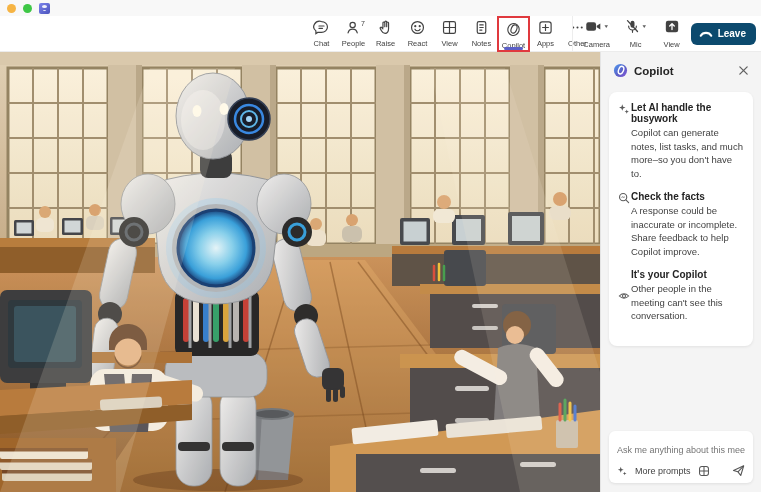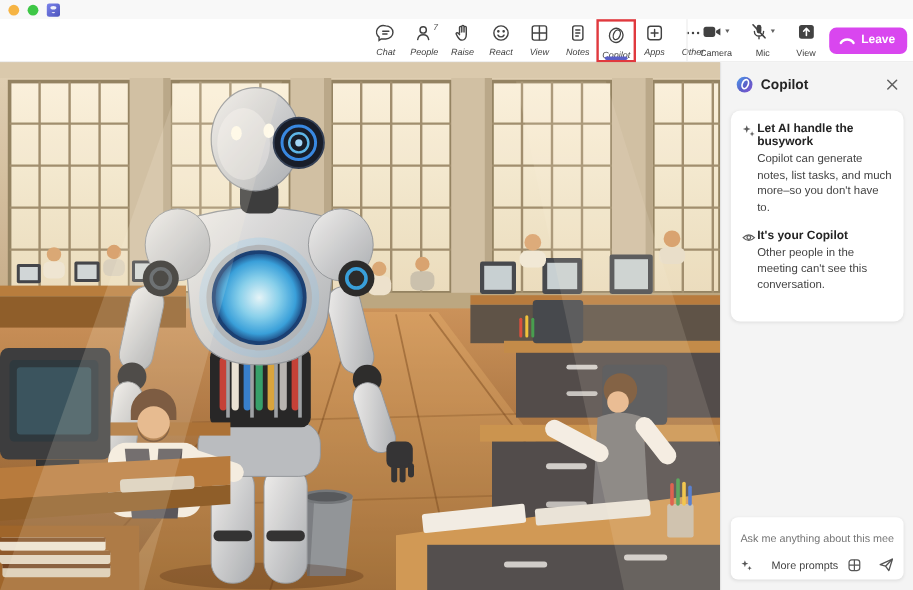--- a/index.html
+++ b/index.html
@@ -15,58 +15,58 @@
     background:linear-gradient(135deg,#7b83eb 0%,#4b53bc 100%); position:relative; }
   .teams-logo::after { content:""; position:absolute; left:3px; top:2px; width:5px; height:3px;
     border-radius:50%; background:rgba(255,255,255,.9); box-shadow:0 4px 0 -1px rgba(255,255,255,.85); }
 
   
   .toolbar { position:relative; height:36px; background:#fff; border-bottom:1px solid #ececec; }
   .tb-left { position:absolute; left:3px; top:0; height:100%; display:flex; align-items:center; gap:7px; color:#5a5a5a; }
   .timer { font-size:10px; color:#424242; letter-spacing:.2px; }
   .tb-center { position:absolute; left:306px; top:0; height:100%; display:flex; align-items:center; gap:1px; }
   .tb-btn { width:31px; height:34px; display:flex; flex-direction:column; align-items:center;
-    justify-content:center; gap:3px; color:#424242; cursor:pointer; position:relative;font-style:italic; }
+    justify-content:center; gap:3px; color:#424242; cursor:pointer; position:relative; }
   .tb-btn .lbl { font-size:7.5px; color:#424242; white-space:nowrap; }
   .badge { position:absolute; top:3px; right:4px; font-size:7px; color:#424242; }
   .tb-btn.copilot-btn { outline:2.5px solid #e0393e; outline-offset:-1px; }
   .sel-underline { position:absolute; bottom:1px; left:6px; width:19px; height:2.5px;
     border-radius:2px; background:#5b5fc7; }
   .tb-right { position:absolute; right:5px; top:0; height:100%; display:flex; align-items:center; gap:5px;
     border-left:1px solid #ededed; padding-left:7px; }
   .dev-btn { display:flex; flex-direction:column; align-items:center; gap:6px; color:#424242; cursor:pointer; width:34px; }
   .dev-top { display:flex; align-items:center; gap:2px; }
   .dev-btn .lbl { font-size:7.5px; }
   .chev { font-size:7px; color:#616161; transform:scaleY(.8); }
-  .leave-btn { height:22px; padding:0 10px 0 8px; border:none; border-radius:6px; background:#d946ef;
+  .leave-btn { height:22px; padding:0 10px 0 8px; border:none; border-radius:6px; background:#0c4a6e;
     color:#fff; font-size:10px; font-weight:bold; display:flex; align-items:center; gap:5px;
     cursor:pointer; font-family:inherit; }
 
   
   .stage { position:absolute; left:0; top:52px; width:600px; height:440px; background:#c9b393; }
 
   
   .panel { position:absolute; left:600px; top:52px; width:161px; height:440px;
     background:#f4f4f4; border-left:1px solid #e4e4e4; }
   .panel-header { display:flex; align-items:center; gap:6px; padding:11px 10px 8px 12px; }
   .panel-title { flex:1; font-size:11.5px; font-weight:bold; color:#242424; }
   .close-btn { background:none; border:none; cursor:pointer; color:#616161; display:flex; padding:2px; }
   .tips-card { margin:6px 8px 0 8px; background:#fff; border-radius:8px; padding:10px 9px 11px 9px;
     box-shadow:0 1px 3px rgba(0,0,0,.08); }
   .tip { display:flex; margin-bottom:11px; }
-  .tip:last-child { margin-bottom:12px; }
+  .tip:last-child { margin-bottom:12px;align-items:center; }
   .tip-icon { flex:none; width:13px; color:#5c5c5c; padding-top:1px; }
   .tip-title { font-size:10px; font-weight:bold; color:#242424; margin-bottom:2px; }
   .tip-body { font-size:9.5px; color:#424242; line-height:13.5px; }
   .composer { position:absolute; left:8px; right:8px; bottom:9px; background:#fff; border-radius:6px;
     box-shadow:0 1px 3px rgba(0,0,0,.09); padding:8px 8px 6px 8px; }
   .composer input { width:100%; border:none; outline:none; font-size:9px; color:#333; font-family:inherit; }
   .composer input::placeholder { color:#757575; }
   .composer-row { display:flex; align-items:center; gap:7px; margin-top:7px; color:#424242; }
-  .more-prompts { display:flex; align-items:center; gap:16px; background:none; border:none;
+  .more-prompts { display:flex; align-items:center; gap:8px; background:none; border:none;
     font-size:9px; color:#424242; cursor:pointer; font-family:inherit; }
   .spacer { flex:1; }
   .icon-btn { background:none; border:none; padding:0; cursor:pointer; color:#565656; display:flex; }
 
   svg { display:block; }
 </style>
 </head>
 <body>
 
 <div class="titlebar">
@@ -520,20 +520,33 @@
           <path d="M10.2 7.5 L10.9 9.3 L12.7 10 L10.9 10.7 L10.2 12.5 L9.5 10.7 L7.7 10 L9.5 9.3 Z"></path>
         </svg>
       </span>
       <div>
         <div class="tip-title">Let AI handle the busywork</div>
         <div class="tip-body">Copilot can generate notes, list tasks, and much more–so you don't have to.</div>
       </div>
     </div>
     <div class="tip">
       <span class="tip-icon">
+        <svg width="12" height="12" viewBox="0 0 14 14" fill="none" stroke="#5c5c5c" stroke-width="1.3" stroke-linecap="round">
+          <circle cx="6" cy="6" r="4.2"></circle>
+          <path d="M9.2 9.2 L12.4 12.4"></path>
+          <path d="M4.4 6 Q5.2 5.2 6 6 Q6.8 6.8 7.6 6" stroke-width="1"></path>
+        </svg>
+      </span>
+      <div>
+        <div class="tip-title">Check the facts</div>
+        <div class="tip-body">A response could be inaccurate or incomplete. Share feedback to help Copilot improve.</div>
+      </div>
+    </div>
+    <div class="tip">
+      <span class="tip-icon">
         <svg width="12" height="12" viewBox="0 0 14 14" fill="none" stroke="#5c5c5c" stroke-width="1.2" stroke-linecap="round">
           <path d="M1.5 7 Q7 1.6 12.5 7 Q7 12.4 1.5 7 Z"></path>
           <circle cx="7" cy="7" r="1.8"></circle>
         </svg>
       </span>
       <div>
         <div class="tip-title">It's your Copilot</div>
         <div class="tip-body">Other people in the meeting can't see this conversation.</div>
       </div>
     </div>

